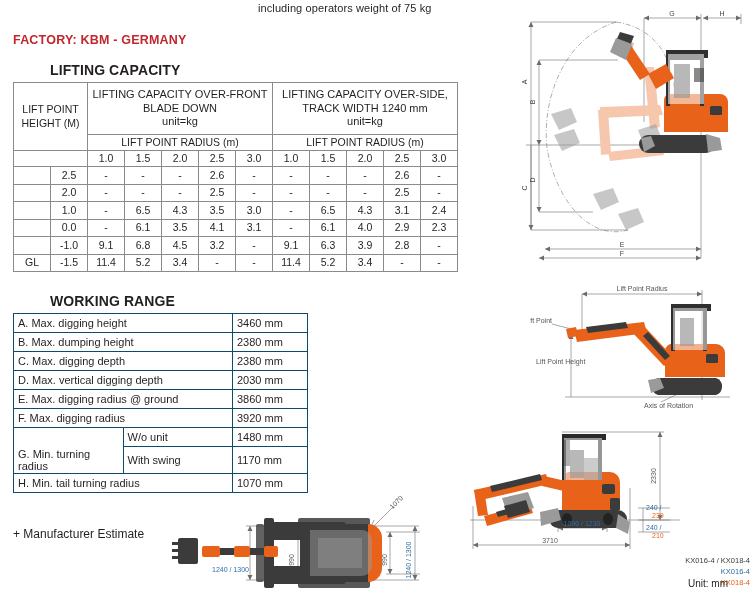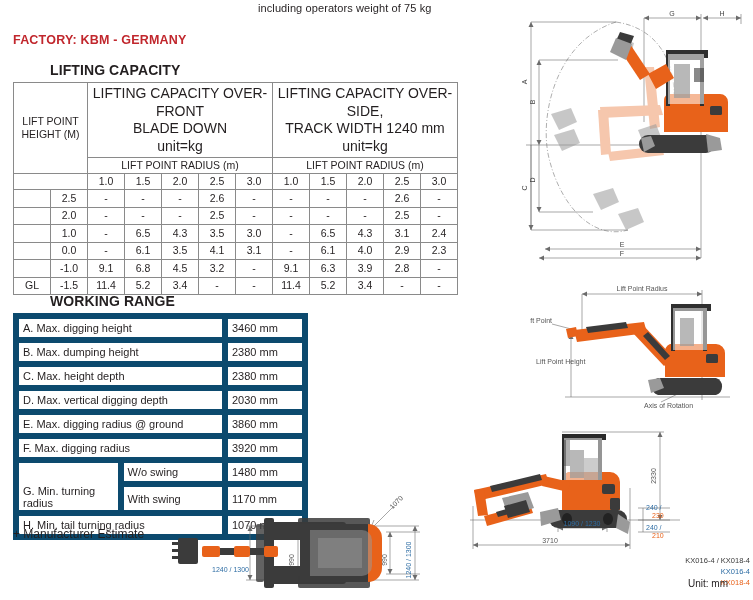--- a/index.html
+++ b/index.html
@@ -40,21 +40,21 @@
   }
   table.lc td,table.lc th{
     border:1px solid #8a8a8a;
     text-align:center;
     vertical-align:middle;
     font-weight:normal;
     padding:0;
     line-height:1.25;
   }
   table.lc th.grp{
-    font-size:14px;
+    font-size:11px;
     height:47px;
     padding:2px 4px;
   }
   table.lc th.sub{height:15px;font-size:10.5px;}
   table.lc th.rad{height:15px;font-size:10.5px;}
   table.lc th.lph{
     font-size:10.5px;
     width:48px;
   }
   td.c{height:16.5px;}
@@ -64,21 +64,21 @@
 
   
   .wr-wrap{position:absolute;left:13px;top:313px;}
   table.wr{
     border-collapse:collapse;
     font-size:11px;
     table-layout:fixed;
     width:295px;
   }
   table.wr td{
-    border:6px solid #0c4a6e;
+    border:1px solid #0c4a6e;
     padding:1px 4px;
     height:16px;
     vertical-align:middle;
     color:#231f20;
   }
   td.wr-label{text-align:left;}
   td.wr-sub{text-align:left;}
   td.wr-val{text-align:left;width:66px;}
   td.wr-merge-label{text-align:left;vertical-align:bottom;padding-bottom:2px;}
 
@@ -275,38 +275,38 @@
       <tbody id="wr-body">
           <tr>
             <td class="wr-label" colspan="2">A. Max. digging height</td>
             <td class="wr-val">3460 mm</td>
           </tr>
           <tr>
             <td class="wr-label" colspan="2">B. Max. dumping height</td>
             <td class="wr-val">2380 mm</td>
           </tr>
           <tr>
-            <td class="wr-label" colspan="2">C. Max. height depth</td>
+            <td class="wr-label" colspan="2">C. Max. digging depth</td>
             <td class="wr-val">2380 mm</td>
           </tr>
           <tr>
             <td class="wr-label" colspan="2">D. Max. vertical digging depth</td>
             <td class="wr-val">2030 mm</td>
           </tr>
           <tr>
             <td class="wr-label" colspan="2">E. Max. digging radius @ ground</td>
             <td class="wr-val">3860 mm</td>
           </tr>
           <tr>
             <td class="wr-label" colspan="2">F. Max. digging radius</td>
             <td class="wr-val">3920 mm</td>
           </tr>
           <tr>
             <td class="wr-label" style="border-bottom: none;"></td>
-            <td class="wr-sub">W/o swing</td>
+            <td class="wr-sub">W/o unit</td>
             <td class="wr-val">1480 mm</td>
           </tr>
           <tr>
             <td class="wr-merge-label" style="border-top: none;">G. Min. turning radius</td>
             <td class="wr-sub">With swing</td>
             <td class="wr-val">1170 mm</td>
           </tr>
           <tr>
             <td class="wr-label" colspan="2">H. Min. tail turning radius</td>
             <td class="wr-val">1070 mm</td>

